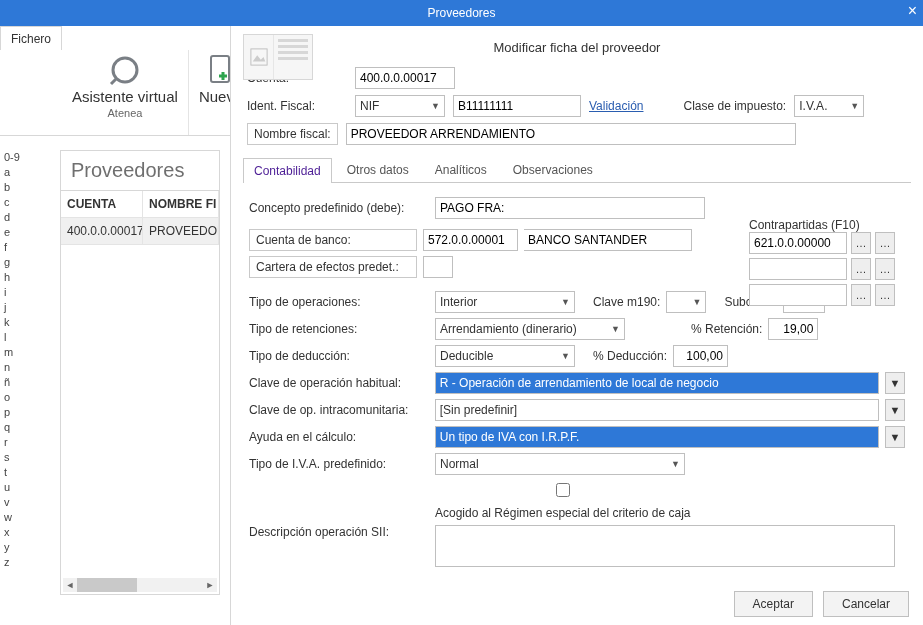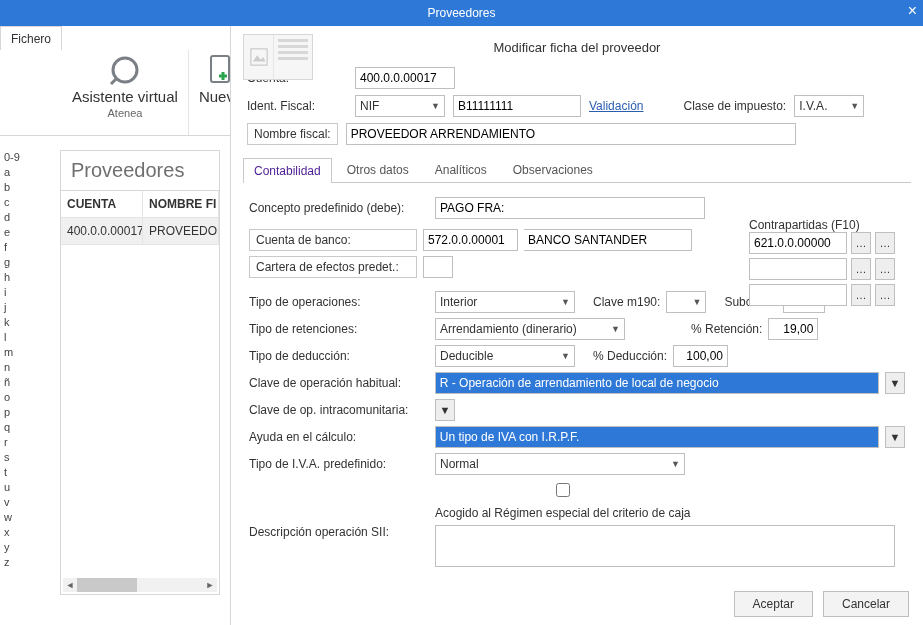--- a/index.html
+++ b/index.html
@@ -296,20 +296,23 @@
     </div>
     <div class="frow">
       <label class="lbl180">Clave de operación habitual:</label>
       <div class="select sel-hi" style="width:445px;">
           <span>R - Operación de arrendamiento de local de negocio</span>
         </div>
       <span class="tiny-btn">▼</span>
     </div>
     <div class="frow">
       <label class="lbl180">Clave de op. intracomunitaria:</label>
+      <div class="select" style="width:445px;">
+          <span>[Sin predefinir]</span>
+        </div>
       <span class="tiny-btn">▼</span>
     </div>
     <div class="frow">
       <label class="lbl180">Ayuda en el cálculo:</label>
       <div class="select sel-hi" style="width:445px;">
           <span>Un tipo de IVA con I.R.P.F.</span>
         </div>
       <span class="tiny-btn">▼</span>
     </div>
     <div class="frow">

